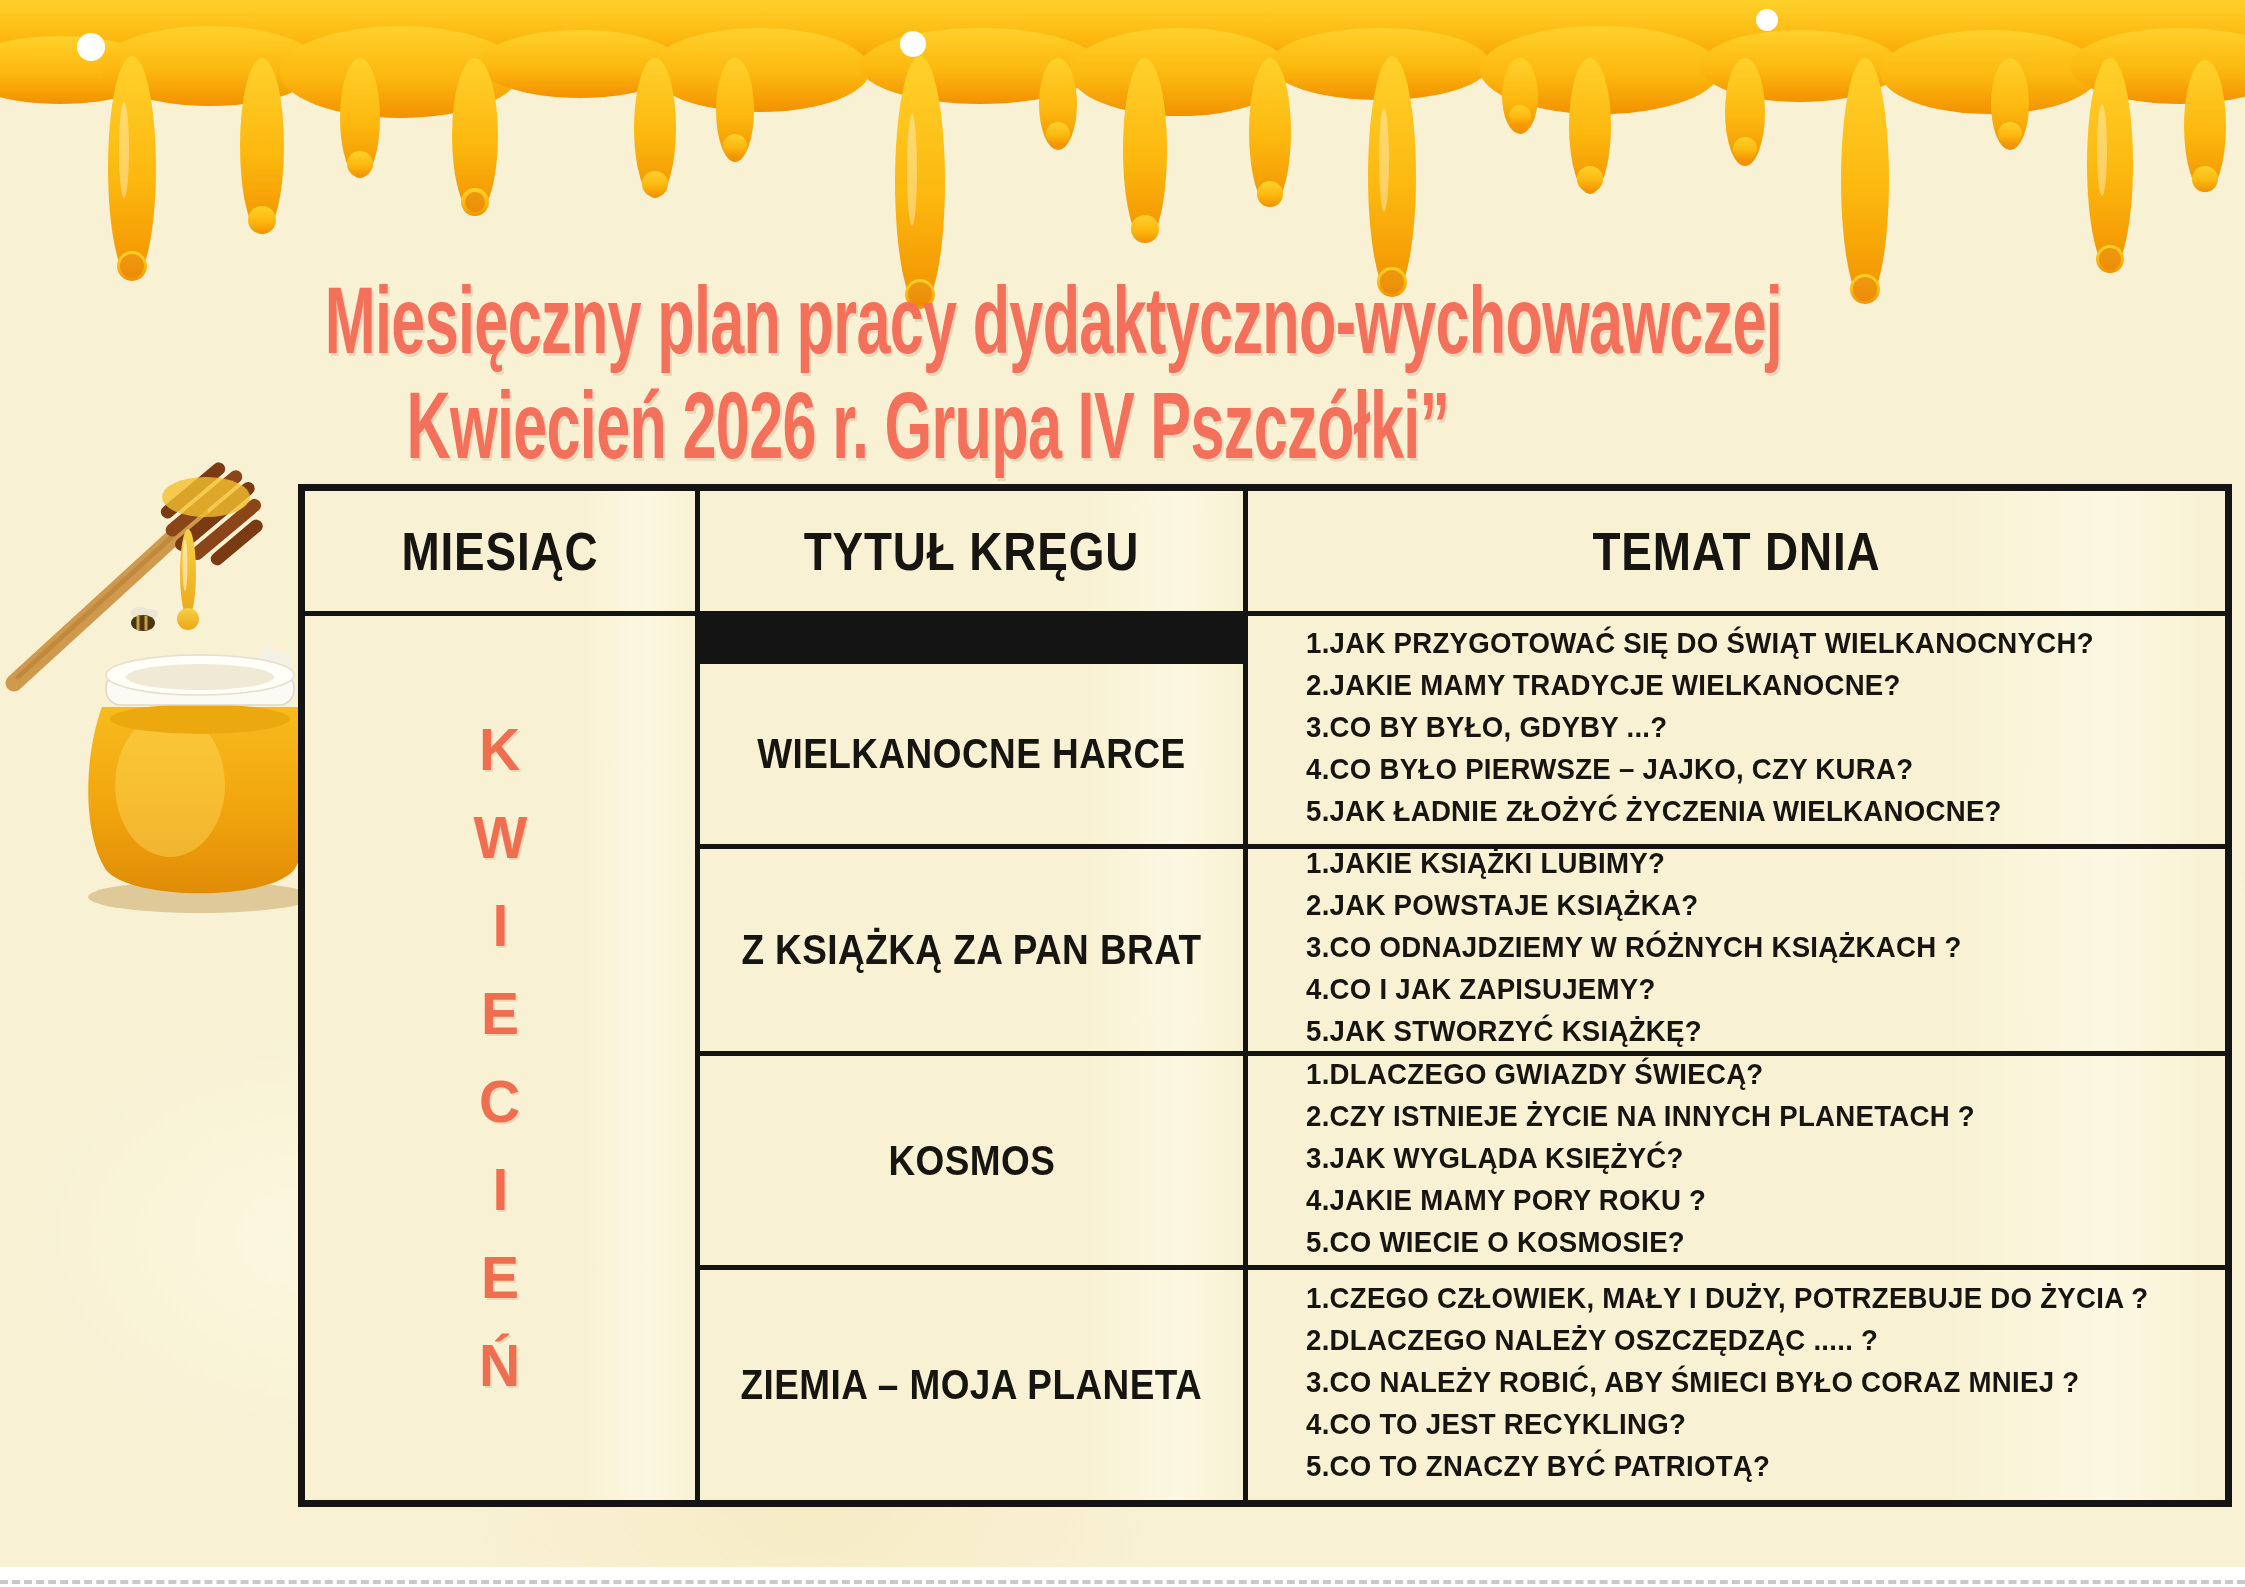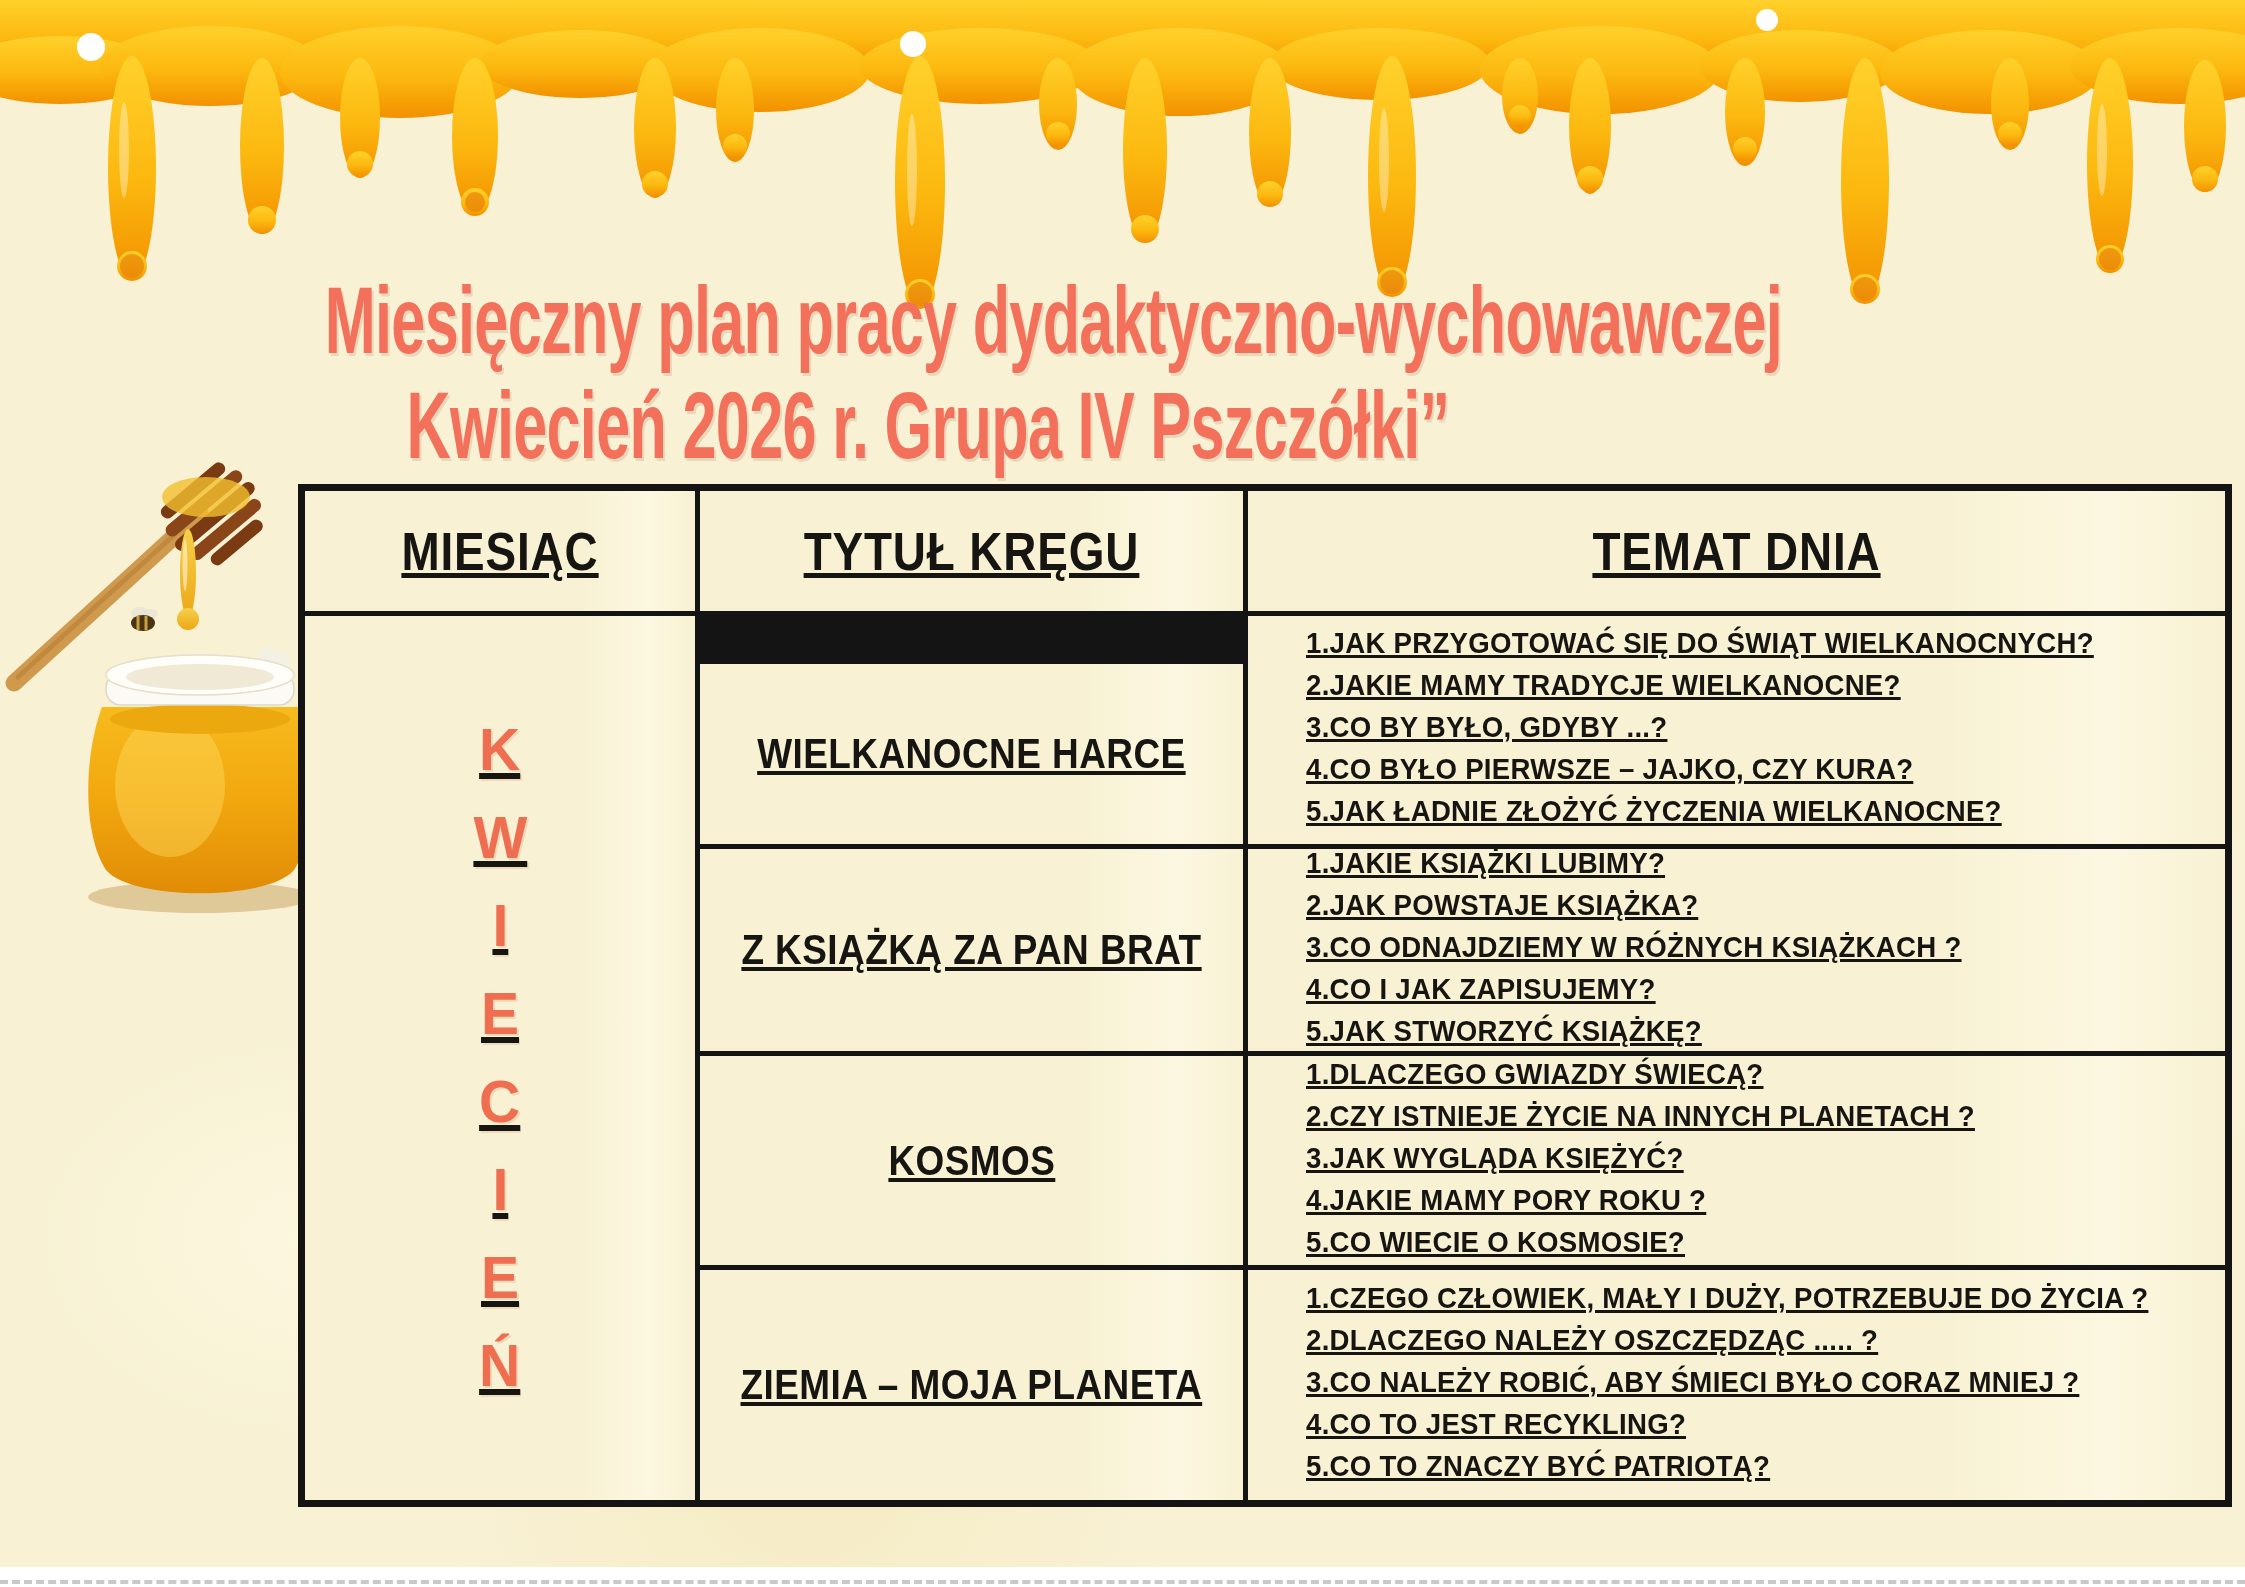--- a/index.html
+++ b/index.html
@@ -27,21 +27,21 @@
     left:298px;top:484px;width:1934px;height:1023px;box-sizing:border-box;
     border:7px solid #141414;background:#141414;
     display:grid;gap:5px;
     grid-template-columns:390px 543px 1fr;
     grid-template-rows:120px 228px 202px 209px 1fr;
   }
   .cell{
     background:#f8f1d3;
     background-image:linear-gradient(90deg, rgba(255,255,255,0) 70%, rgba(255,252,235,.55) 88%, rgba(255,255,255,0) 100%);
     display:flex;align-items:center;justify-content:center;
-    color:#171512;overflow:hidden;text-decoration:underline;
+    color:#171512;overflow:hidden;
   }
   .header-cell .squish{font-size:54px;font-weight:bold;letter-spacing:1px;transform:scaleX(.85);white-space:nowrap;}
   .circle-cell .squish{font-size:42px;font-weight:bold;letter-spacing:.5px;transform:scaleX(.88);white-space:nowrap;}
   .squish{display:inline-block;}
   .topics-cell{flex-direction:column;align-items:flex-start;justify-content:center;padding:10px 16px 16px 58px;box-sizing:border-box;}
   .topic{
     font-size:30px;font-weight:bold;line-height:42px;white-space:nowrap;
     transform:scaleX(.92);transform-origin:left center;letter-spacing:.3px;
   }
   .month-cell{flex-direction:column;justify-content:center;}

